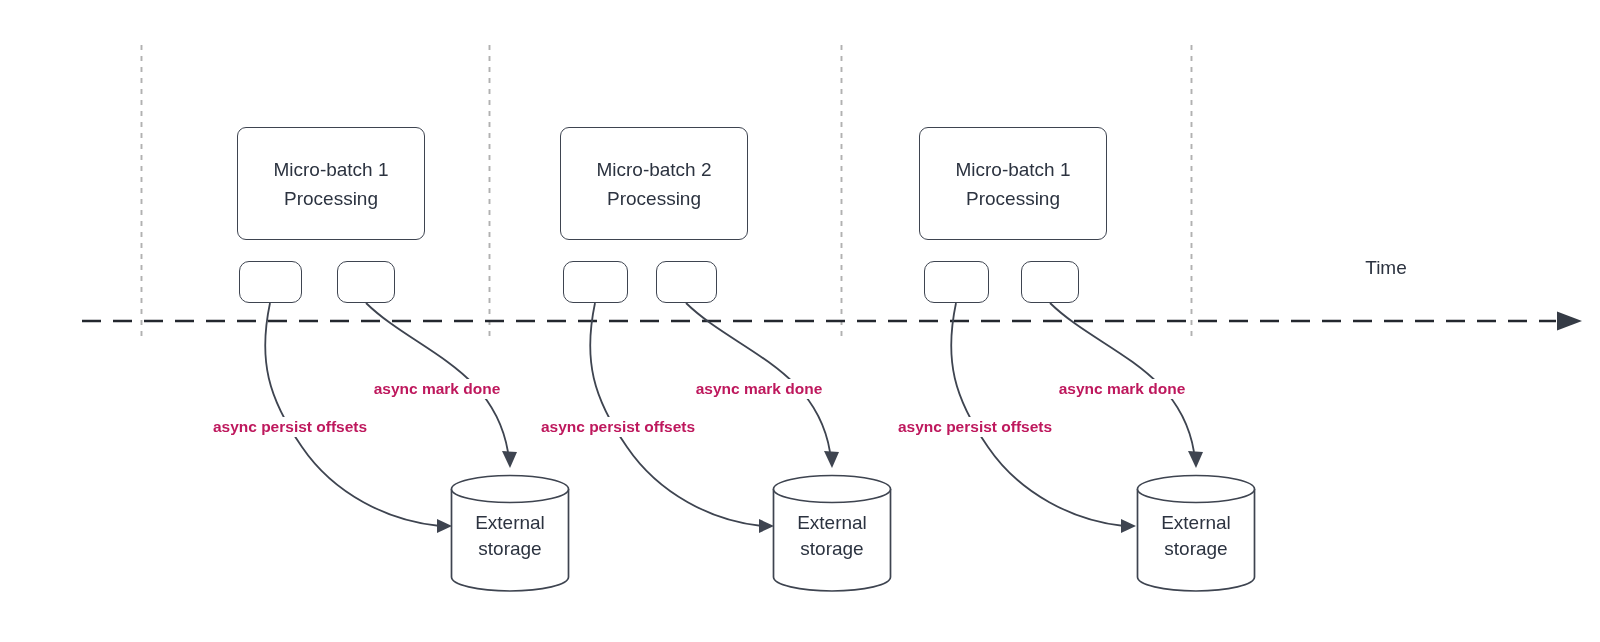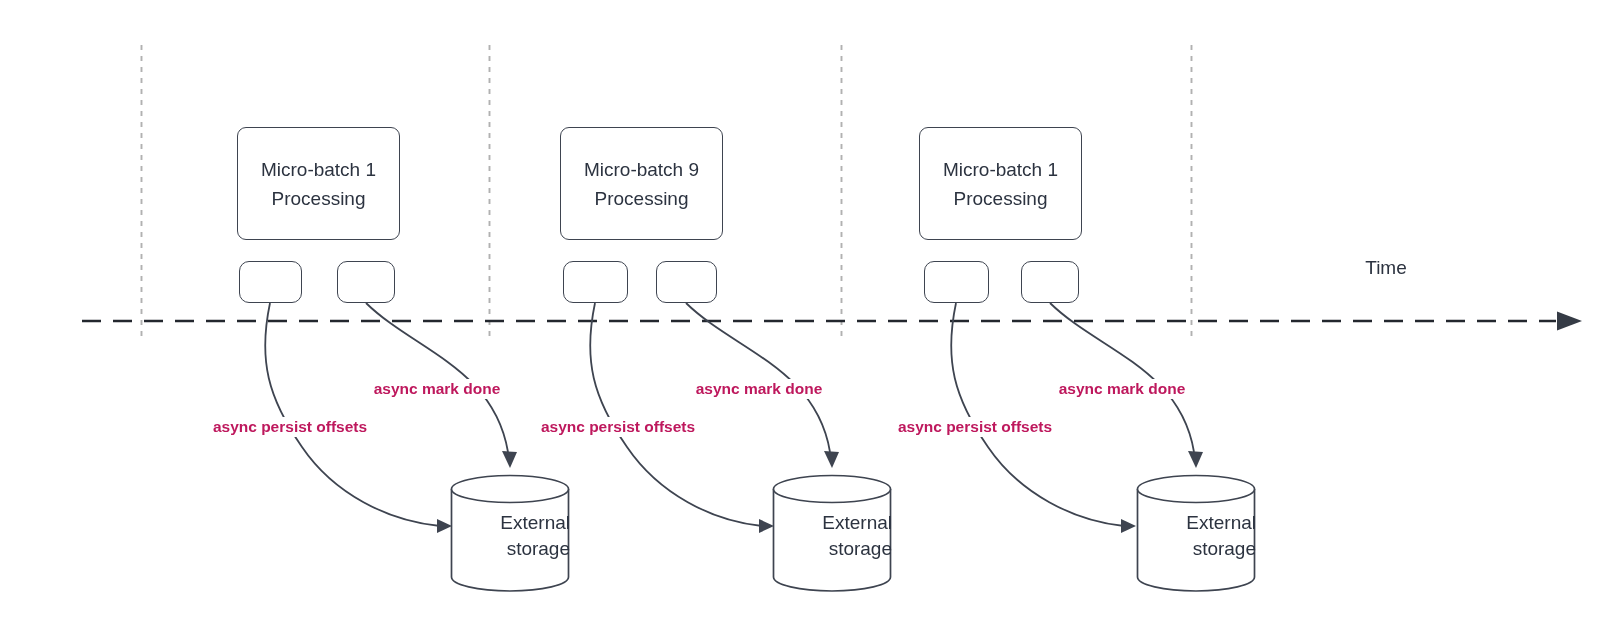--- a/index.html
+++ b/index.html
@@ -16,21 +16,21 @@
     overflow: hidden;
   }
   .layer {
     position: absolute;
     left: 0;
     top: 0;
   }
   .proc-box {
     position: absolute;
     top: 127px;
-    width: 163px;
+    width: 188px;
     height: 113px;
     box-sizing: border-box;
     border: 1.6px solid #3e4450;
     border-radius: 9px;
     background: #ffffff;
     display: flex;
     flex-direction: column;
     align-items: center;
     justify-content: center;
     font-size: 19px;
@@ -61,21 +61,21 @@
     position: absolute;
     top: 474px;
     width: 120px;
     height: 118px;
   }
   .cyl-text {
     position: absolute;
     left: 0;
     top: 36px;
     width: 120px;
-    text-align: right;
+    text-align: center;
     font-size: 19px;
     line-height: 26px;
     color: #2c3340;
   }
   .time-label {
     position: absolute;
     left: 1386px;
     top: 257px;
     transform: translateX(-50%);
     font-size: 19px;
@@ -128,21 +128,21 @@
       <path d="M 1.5,15 L 1.5,103 A 58.5,14 0 0 0 118.5,103 L 118.5,15" fill="#ffffff" stroke="#3e4450" stroke-width="1.7"></path>
       <ellipse cx="60" cy="15" rx="58.5" ry="13.5" fill="#ffffff" stroke="#3e4450" stroke-width="1.7"></ellipse>
     </svg>
     <div class="cyl-text">
       <div>External</div>
       <div>storage</div>
     </div>
   </div>
 
   <div class="proc-box" style="left:560px">
-    <div>Micro-batch 9</div>
+    <div>Micro-batch 2</div>
     <div>Processing</div>
   </div>
   <div class="marker" style="left:563px;width:65px"></div>
   <div class="marker" style="left:656px;width:61px"></div>
   <div class="arrow-label" style="left:618px;top:417px">async persist offsets</div>
   <div class="arrow-label" style="left:759px;top:379px">async mark done</div>
   <div class="cylinder" style="left:772px">
     <svg width="120" height="118" viewBox="0 0 120 118">
       <path d="M 1.5,15 L 1.5,103 A 58.5,14 0 0 0 118.5,103 L 118.5,15" fill="#ffffff" stroke="#3e4450" stroke-width="1.7"></path>
       <ellipse cx="60" cy="15" rx="58.5" ry="13.5" fill="#ffffff" stroke="#3e4450" stroke-width="1.7"></ellipse>

